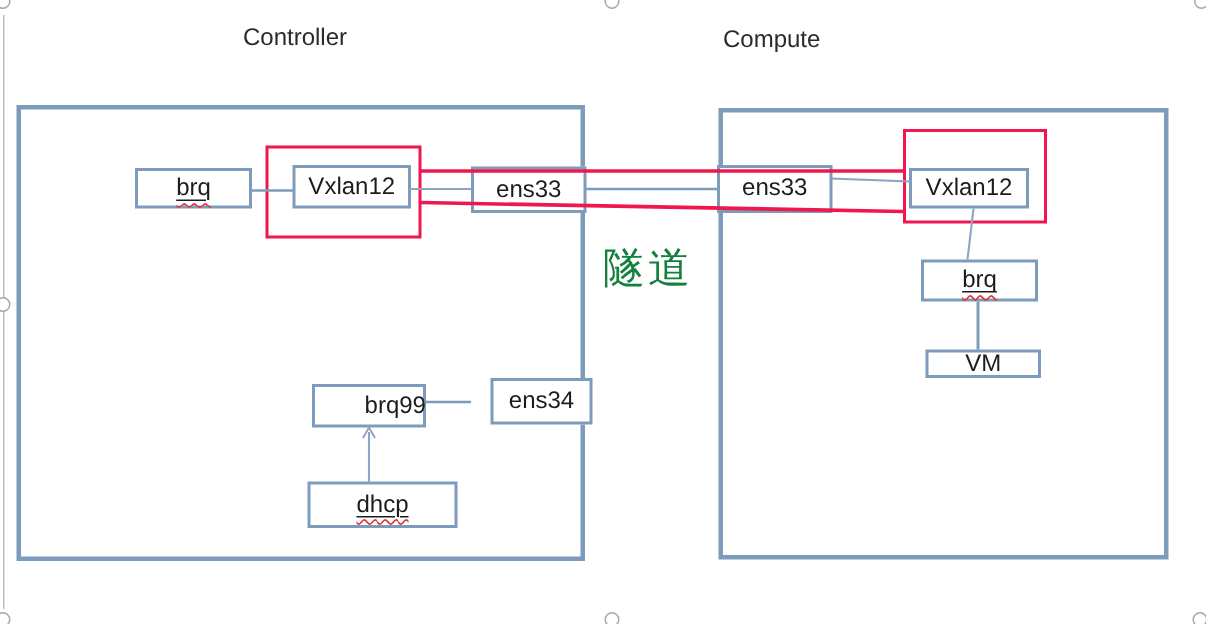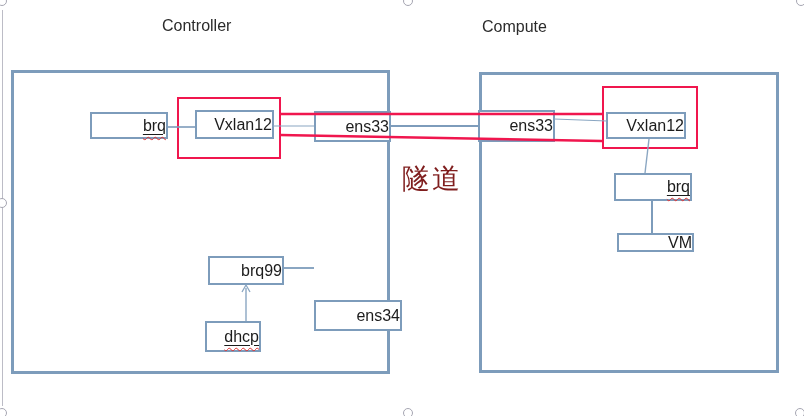--- a/index.html
+++ b/index.html
@@ -18,33 +18,33 @@
     background:#ffffff;border:1.5px solid #a6a6b2;box-sizing:border-box;
   }
   
   .machine{
     position:absolute;border:3px solid #7d9cbb;background:transparent;
     box-sizing:border-box;
   }
   
   .node{
     position:absolute;background:#ffffff;border:2px solid #7d9cbb;
-    box-sizing:border-box;display:flex;align-items:center;justify-content:flex-end;
+    box-sizing:border-box;display:flex;align-items:center;justify-content:center;
     font-size:16px;color:#1c1c1c;
   }
   .red-rect{
     position:absolute;border:2.5px solid #f0164e;background:transparent;
     box-sizing:border-box;
   }
   .title{
     position:absolute;font-size:16px;color:#2b2b2b;white-space:nowrap;
   }
   .tunnel-label{
     position:absolute;left:402px;top:160px;
-    font-size:28px;color:#7f1d1d;white-space:nowrap;letter-spacing:2px;
+    font-size:28px;color:#15803d;white-space:nowrap;letter-spacing:2px;
   }
   .uline{ text-decoration:underline; text-decoration-color:#1c1c1c;
           text-decoration-thickness:1px; text-underline-offset:3px;}
   .spell{ text-decoration-line:underline; text-decoration-style:wavy;
           text-decoration-color:#e03131; text-decoration-thickness:1px;
           text-underline-offset:5px;}
   svg.wires{position:absolute;left:0;top:0;pointer-events:none;}
 </style>
 </head>
 <body>
@@ -74,25 +74,25 @@
 </div>
 
 <div class="node" style="left:314px;top:111px;width:77px;height:31px;">
   <span>ens33</span>
 </div>
 
 <div class="node" style="left:208px;top:256px;width:76px;height:29px;padding-left:35px;">
   <span>brq99</span>
 </div>
 
-<div class="node" style="left:314px;top:252px;width:88px;height:31px;margin-top:48px;">
+<div class="node" style="left:327px;top:252px;width:68px;height:31px;">
   <span>ens34</span>
 </div>
 
-<div class="node" style="left:205px;top:321px;width:56px;height:31px;">
+<div class="node" style="left:205px;top:321px;width:100px;height:31px;">
   <span class="uline"><span class="spell">dhcp</span></span>
 </div>
 
 <div class="node" style="left:478px;top:110px;width:77px;height:32px;">
   <span>ens33</span>
 </div>
 
 <div class="red-rect" style="left:602px;top:86px;width:96px;height:63px;"></div>
 <div class="node" style="left:606px;top:112px;width:80px;height:27px;">
   <span>Vxlan12</span>

